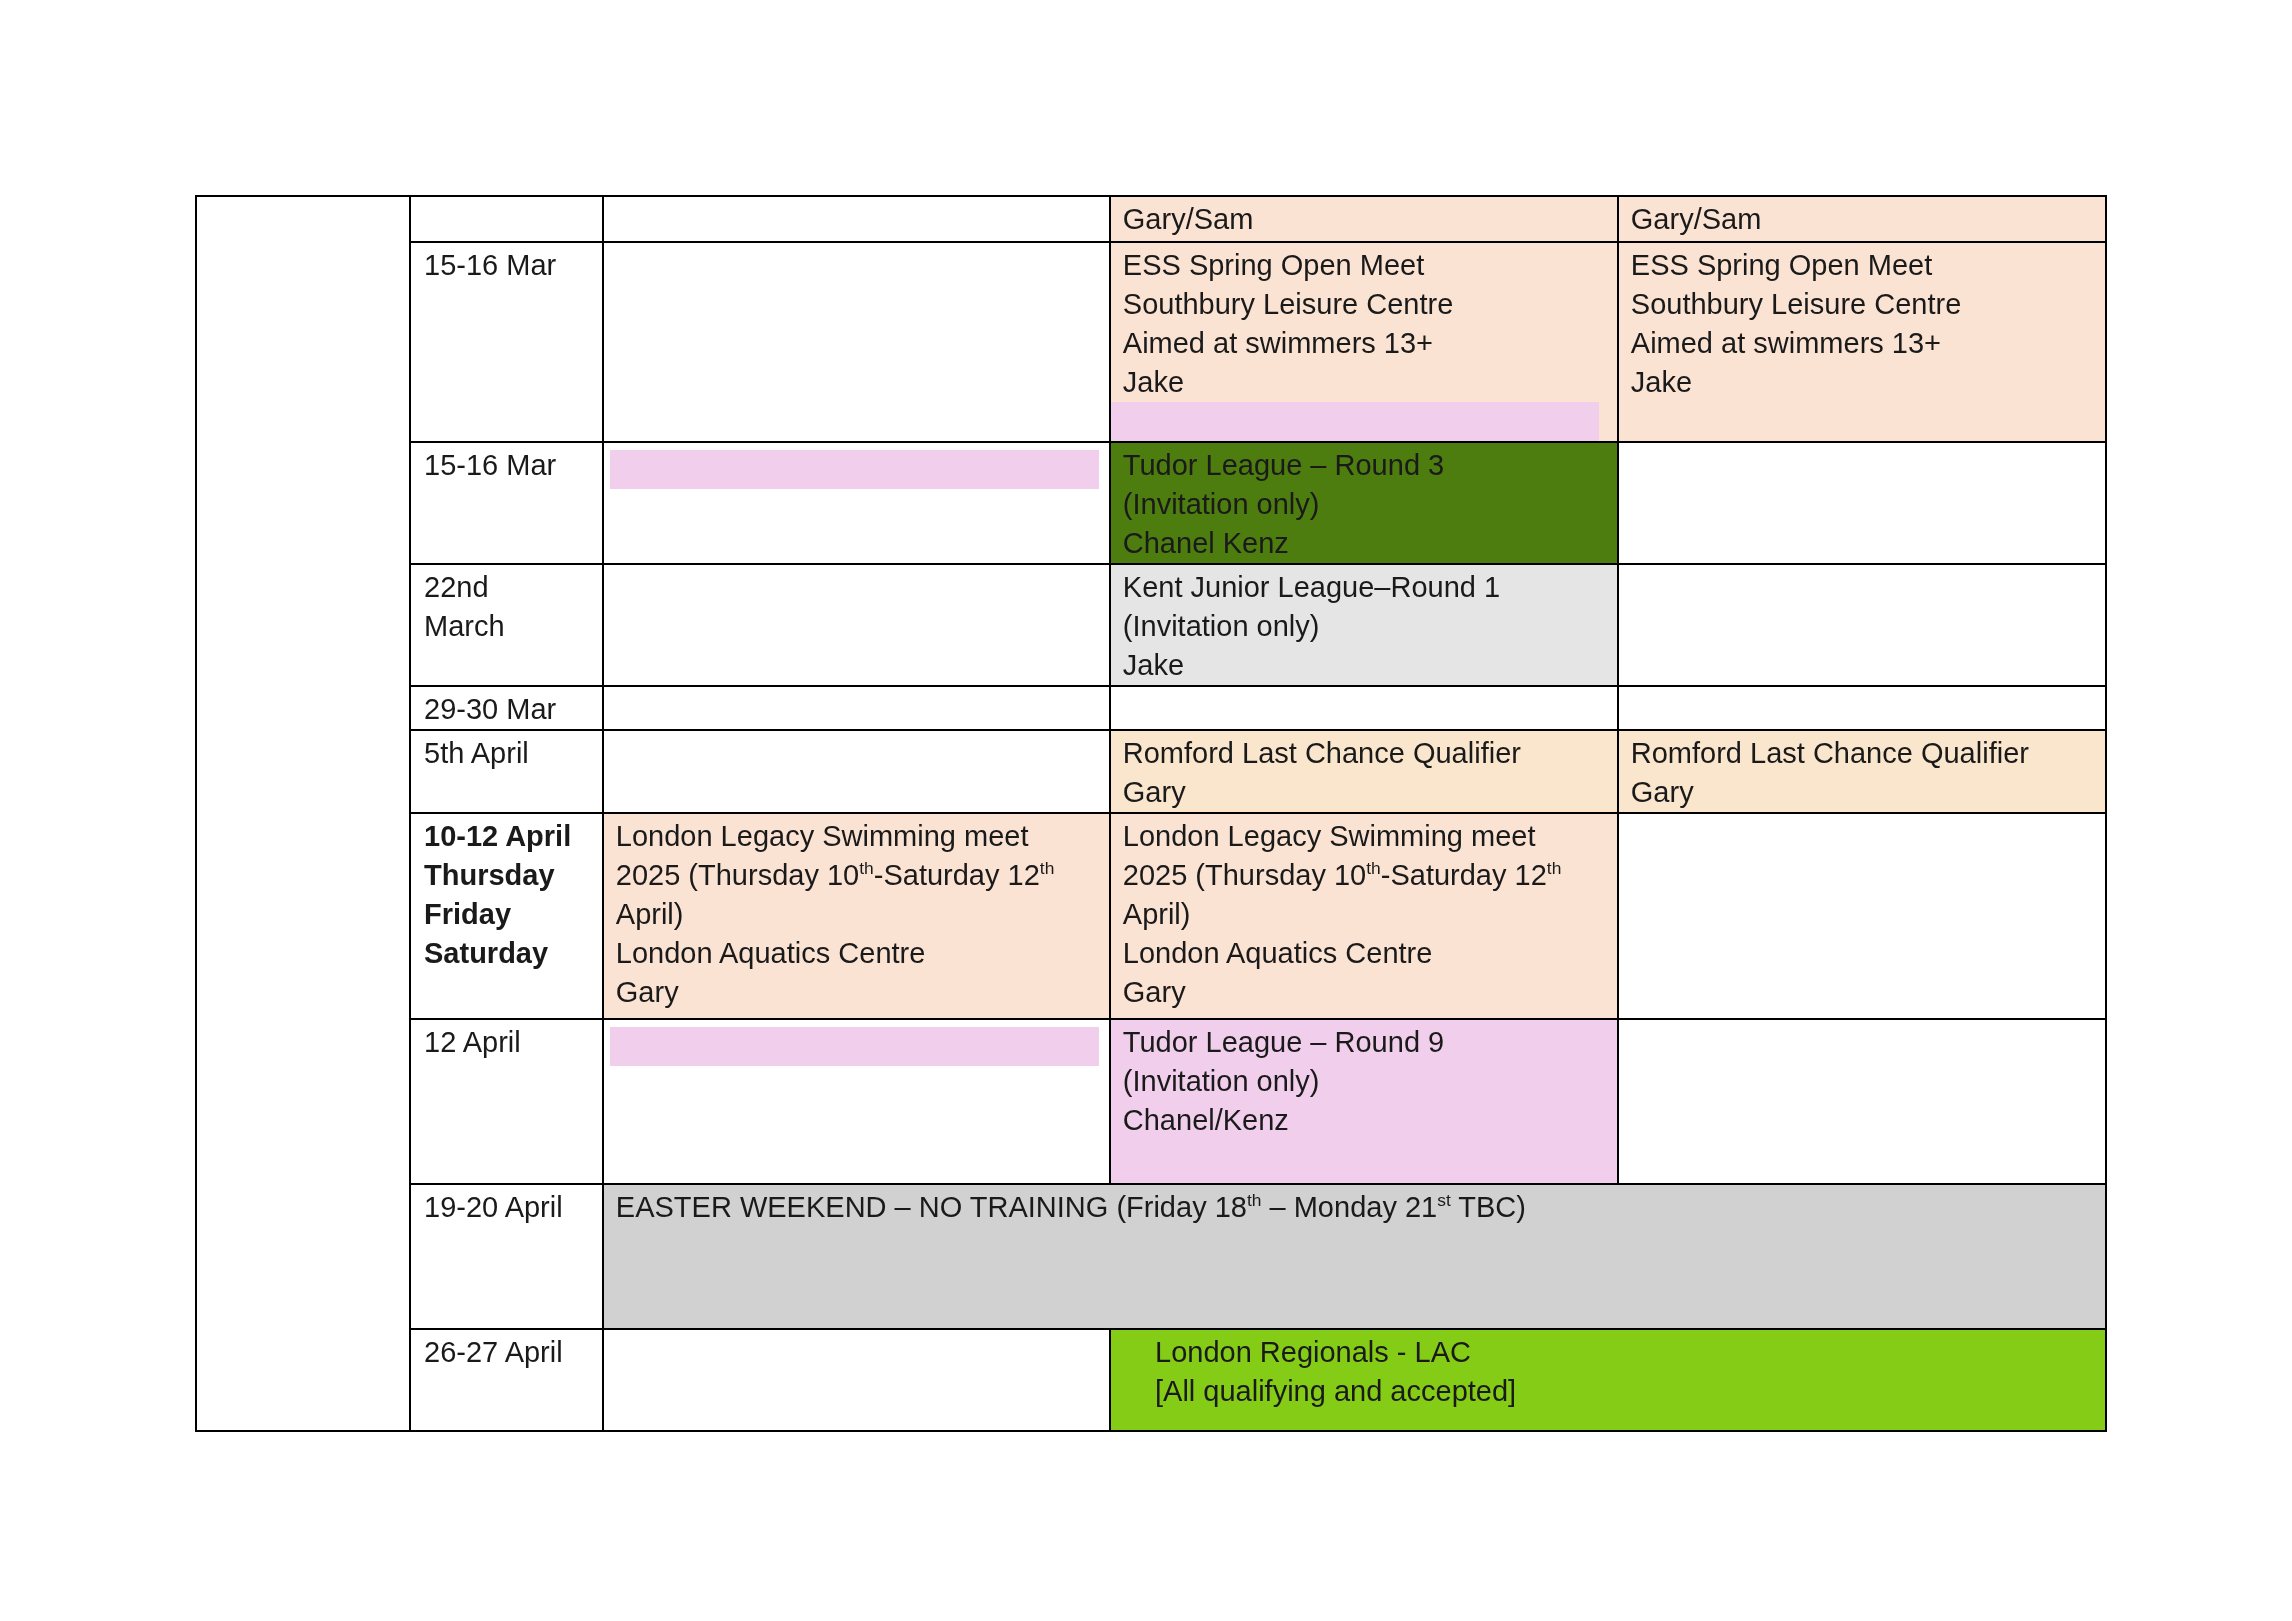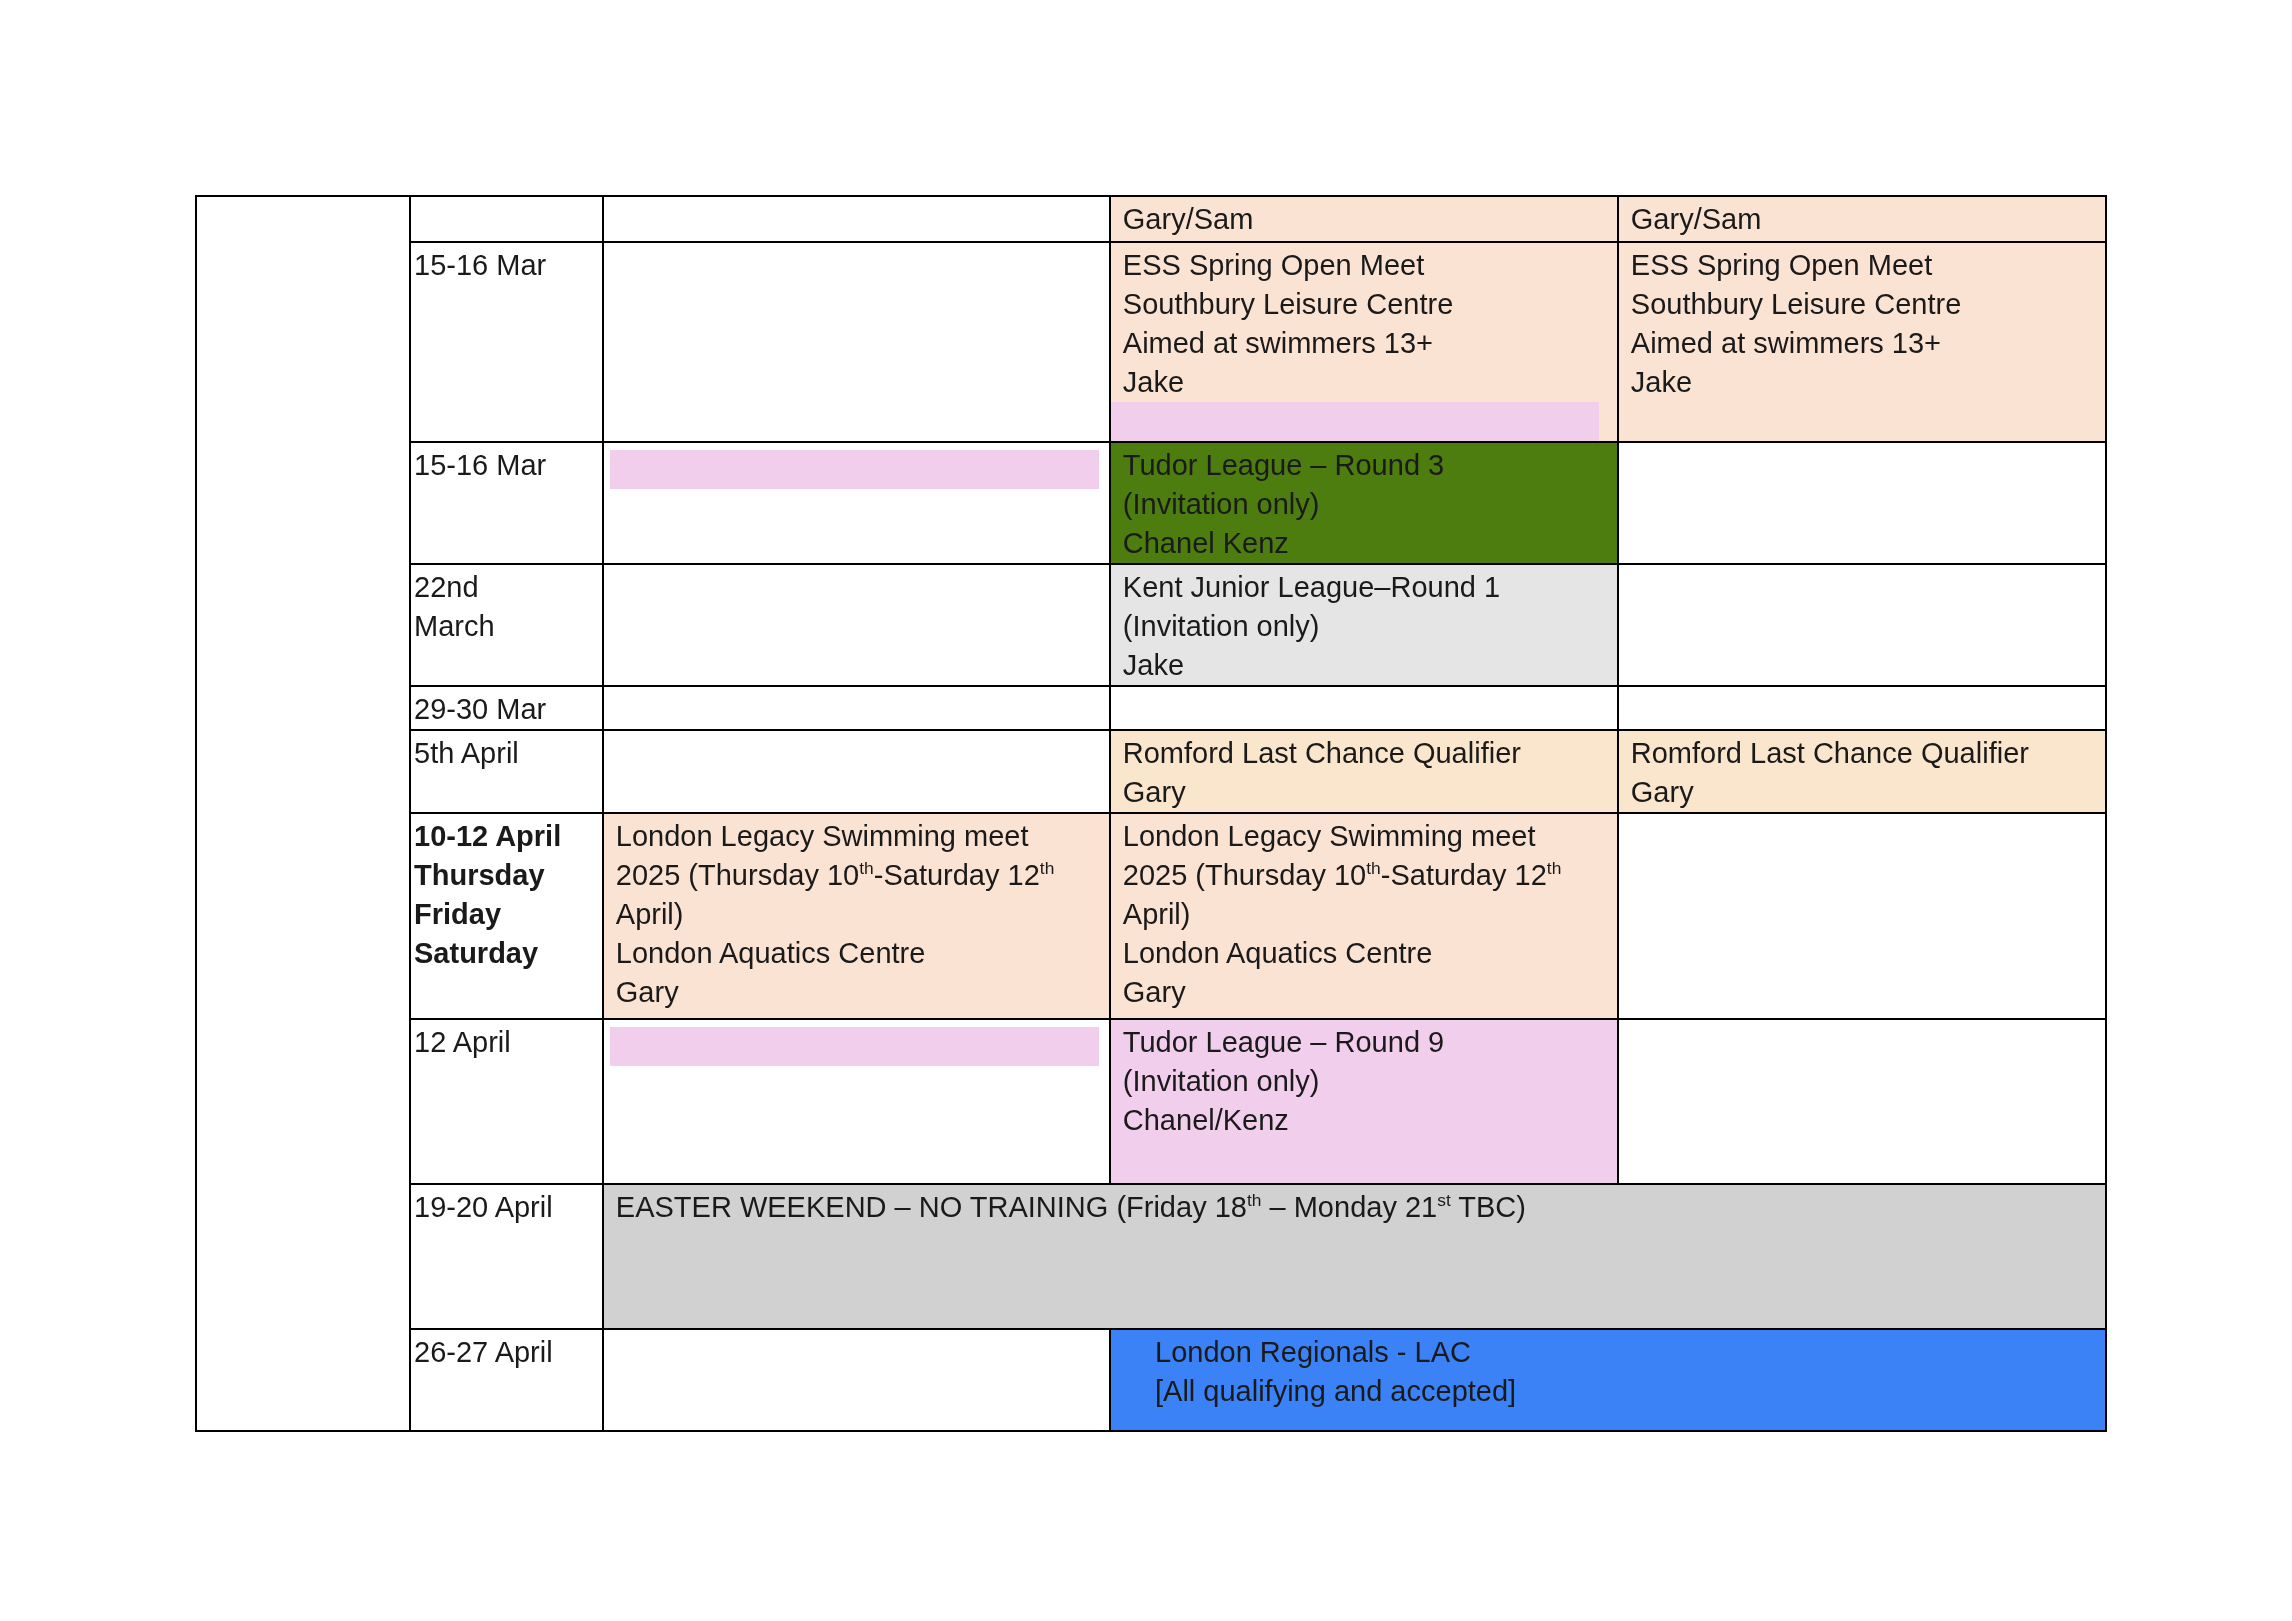--- a/index.html
+++ b/index.html
@@ -26,21 +26,21 @@
   col.c5{width:488px}
   td{
     border:solid #000000;
     border-width:2.9px 2px;
     vertical-align:top;
     padding:2.9px 9.8px 0 11.8px;
     font-size:29px;
     line-height:39px;
     overflow:hidden;
   }
-  td.date{padding-left:3px;border-radius:20px;}
+  td.date{padding-left:13px;border-radius:20px;}
   tr.r1{height:46px}
   tr.r2{height:200px}
   tr.r3{height:122px}
   tr.r4{height:122px}
   tr.r5{height:43px}
   tr.r6{height:82px}
   tr.r7{height:206px}
   tr.r8{height:165px}
   tr.r9{height:145px}
   tr.r10{height:102px}
@@ -196,21 +196,21 @@
         <td colspan="3" style="background-color: rgb(209, 209, 209); margin-top: 32px;">
           <div class="ln">EASTER WEEKEND – NO TRAINING (Friday 18<sup>th</sup> – Monday 21<sup>st</sup> TBC)</div>
         </td>
       </tr>
 
       <tr class="r10">
         <td class="date">
           <div class="ln">26-27 April</div>
         </td>
         <td></td>
-        <td colspan="2" style="background-color: #3b82f6; padding-left: 44px;">
+        <td colspan="2" style="background-color: #84cc16; padding-left: 44px;">
           <div class="ln">London Regionals - LAC</div>
           <div class="ln">[All qualifying and accepted]</div>
         </td>
       </tr>
 
     </tbody>
   </table>
 </div>
 
 

